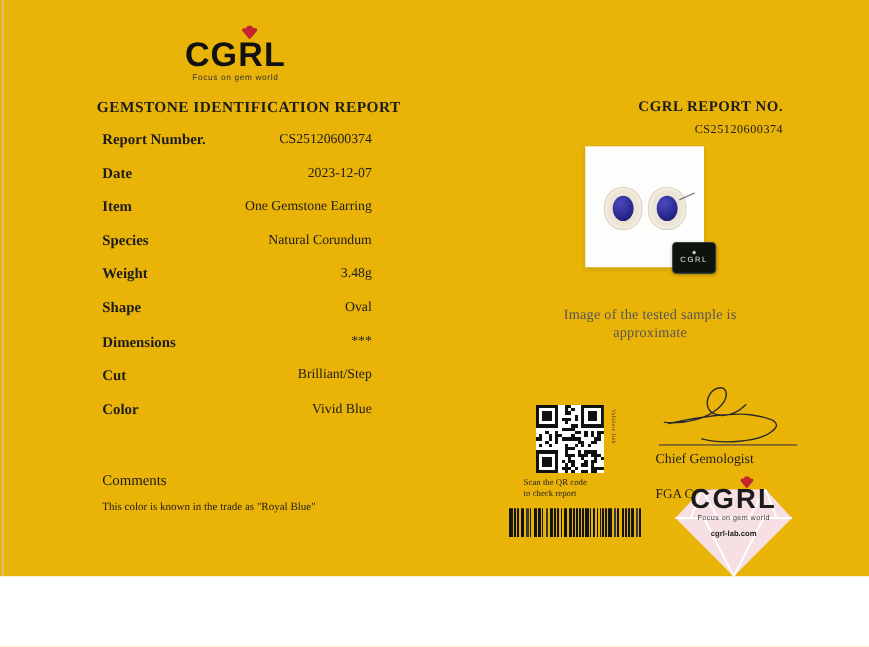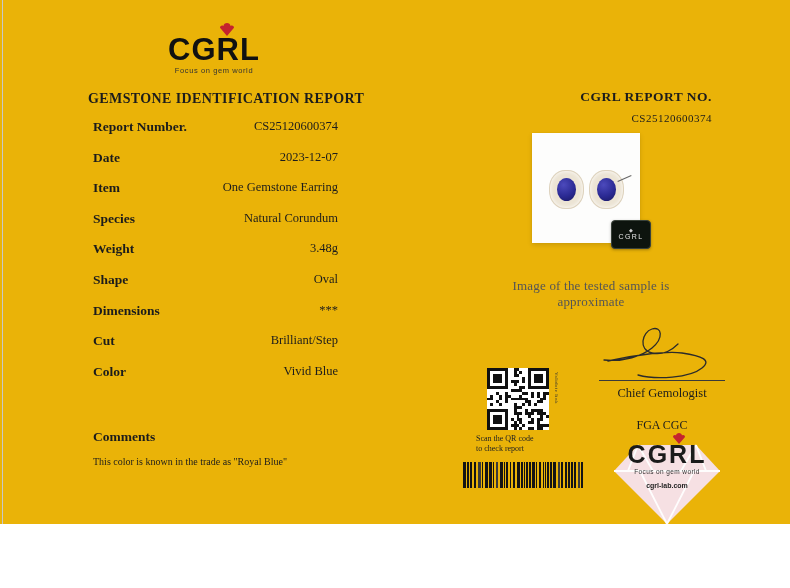--- a/index.html
+++ b/index.html
@@ -13,21 +13,21 @@
   .brand-text{font-family:"Liberation Sans",sans-serif;font-weight:bold;font-size:31px;letter-spacing:1px;color:#111;}
   .gem-top{position:absolute;top:-11px;left:56%;width:14px;height:13px;}
   .logo-tagline{font-family:"Liberation Sans",sans-serif;font-size:7.5px;letter-spacing:.6px;color:#333;margin-top:1px;}
   .report-title{position:absolute;left:88px;top:91px;width:268px;text-align:left;
                 font-weight:bold;font-size:14px;letter-spacing:.4px;white-space:nowrap;}
   .fields{position:absolute;left:93px;top:119px;width:245px;}
   .field-row{height:30.6px;display:flex;justify-content:space-between;align-items:flex-start;}
   .field-label{font-weight:bold;font-size:13.5px;}
   .field-value{font-size:12.5px;text-align:right;}
   .comments{position:absolute;left:93px;top:429px;width:262px;}
-  .comments-label{font-weight:bold;font-size:13.5px;margin-bottom:7px;}
+  .comments-label{font-weight:normal;font-size:13.5px;margin-bottom:7px;}
   .comment-line{font-size:10px;line-height:20.5px;}
 
   
   .right-header{position:absolute;left:472px;top:89px;width:240px;text-align:right;}
   .report-no-label{font-weight:bold;font-size:13.5px;letter-spacing:.5px;}
   .report-no-value{font-size:11px;margin-top:7px;letter-spacing:.5px;}
 
   .photo{position:absolute;left:532px;top:133px;width:108px;height:110px;background:#fdfdfc;
          box-shadow:0 2px 5px rgba(0,0,0,.13),0 0 1px rgba(0,0,0,.08);}
   .earrings{display:flex;justify-content:center;gap:5px;padding-top:37px;}
@@ -38,21 +38,21 @@
          background:radial-gradient(circle at 35% 30%,#4c4abc 0%,#2b2a94 55%,#18175f 100%);}
   .earring-pin{position:absolute;right:-9px;top:7px;width:15px;height:1px;background:#666;transform:rotate(-24deg);}
   .lab-tag{position:absolute;left:611px;top:220px;width:38px;height:27px;background:#0d140e;
            border:1px solid #39423a;border-radius:4px;color:#e8e8e8;display:flex;flex-direction:column;
            align-items:center;justify-content:center;box-shadow:0 1px 3px rgba(0,0,0,.3);}
   .lab-tag-gem{font-size:5px;line-height:5px;color:#cfcfcf;}
   .lab-tag-text{font-family:"Liberation Sans",sans-serif;font-size:7px;letter-spacing:1.4px;line-height:8px;}
   .photo-caption{position:absolute;left:506px;top:254px;width:170px;text-align:center;
                  font-size:13px;color:#555;letter-spacing:.2px;margin-top:24px;}
 
-  .sig-block{position:absolute;left:596px;top:322px;width:132px;text-align:center;}
+  .sig-block{position:absolute;left:596px;top:346px;width:132px;}
   .sig-svg{display:block;margin:0 auto;}
   .sig-line{width:126px;height:1px;background:#3a3a3a;margin:0 auto;}
   .sig-title{font-size:12.5px;margin-top:5px;}
   .sig-creds{font-size:12px;margin-top:17px;}
 
   .qr-block{position:absolute;left:487px;top:368px;width:62px;}
   .qr-vertical{position:absolute;left:554px;top:372px;height:58px;writing-mode:vertical-rl;
                font-size:5px;color:#333;letter-spacing:.5px;}
   .qr-caption{position:absolute;left:476px;top:434px;width:84px;text-align:left;
               font-size:8px;line-height:10px;color:#222;}

